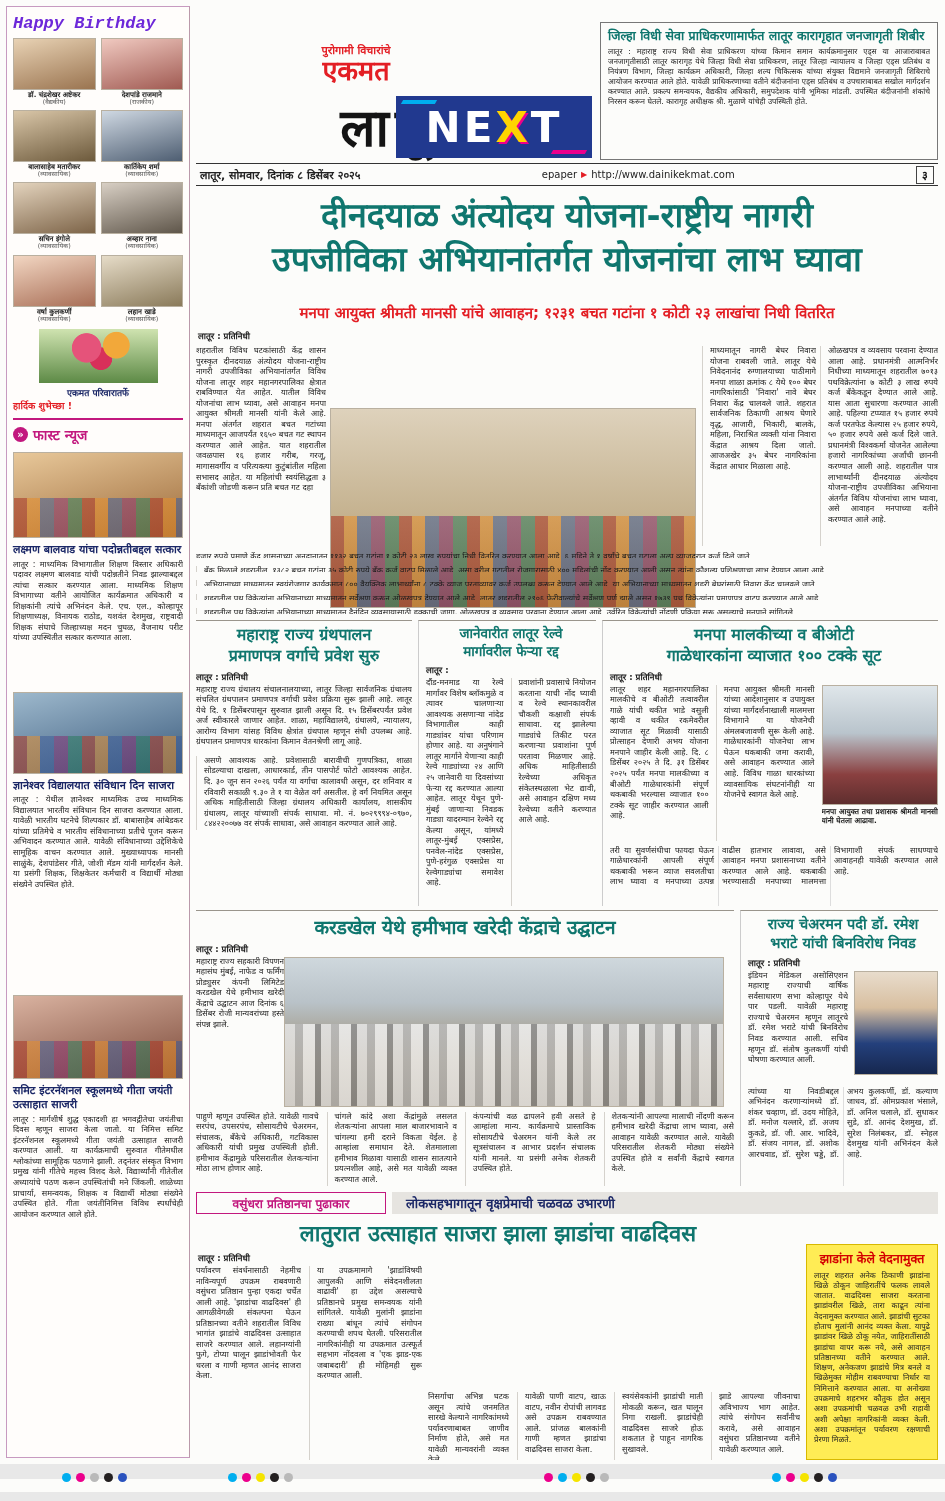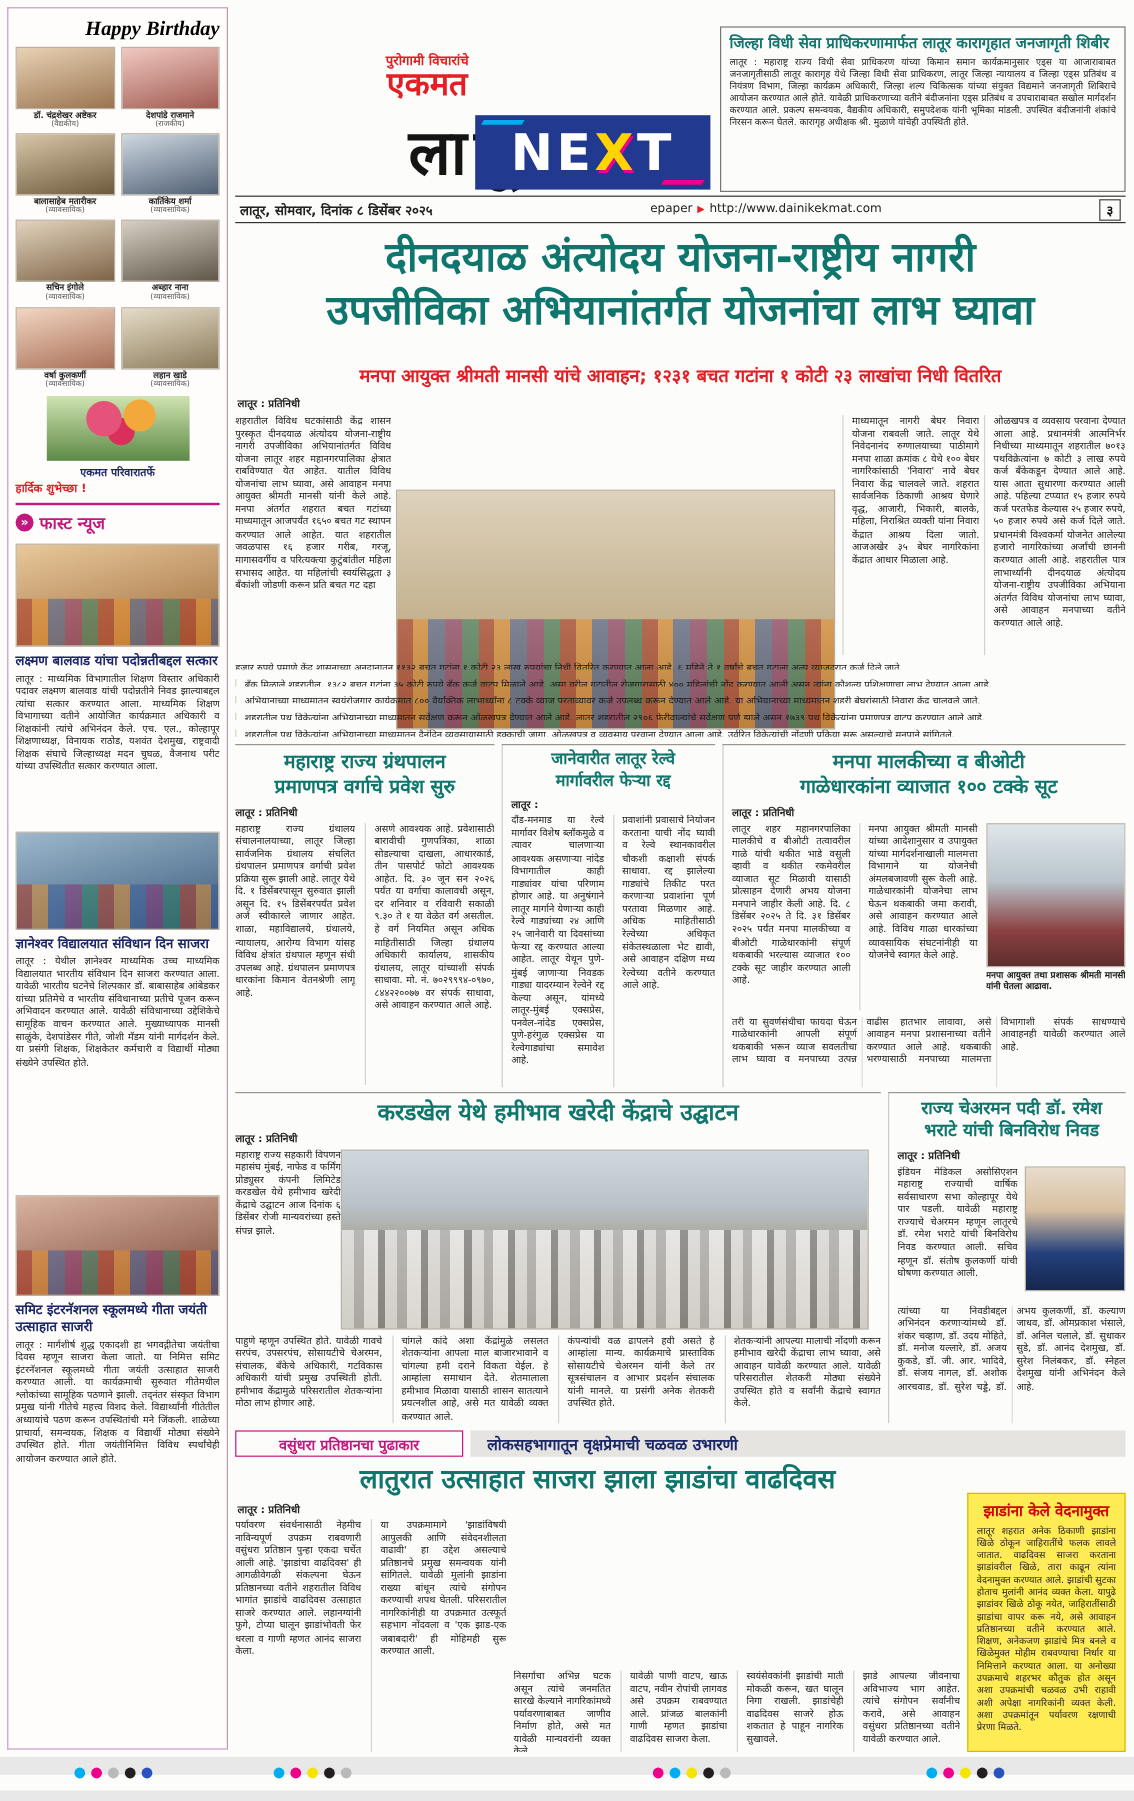--- a/index.html
+++ b/index.html
@@ -11,21 +11,21 @@
   .byline{font-size:8.5px;font-weight:bold;color:#222;}
   .h-navy{color:#0f766e;font-weight:bold;}
   .h-red{color:#e31e24;font-weight:bold;}
   .ph{background:linear-gradient(165deg,#d6c4a4 0%,#b79b72 45%,#7e6545 100%);position:relative;overflow:hidden;border:1px solid #b9b0a0;}
   .crowd{position:absolute;left:0;right:0;bottom:0;height:46%;opacity:.75;
     background:repeating-linear-gradient(90deg,rgba(170,60,40,.8) 0 13px,rgba(230,140,40,.7) 13px 26px,rgba(60,90,150,.7) 26px 40px,rgba(130,45,110,.7) 40px 54px,rgba(40,120,90,.7) 54px 68px);}
   .crowd-light{position:absolute;left:0;right:0;bottom:0;height:55%;opacity:.8;
     background:repeating-linear-gradient(90deg,#e9e9e9 0 10px,#b9b9b9 10px 18px,#f4f4f4 18px 30px,#8c8c8c 30px 36px);}
   
   .sidebar{border:1px solid #c79ac0;background:#fffdfb;padding:5px 6px;overflow:hidden;}
-  .bday-title{font-family:Liberation Serif, serif;font-style:italic;font-weight:bold;color:#000000;text-align:right;font-size:17px;padding:2px 0 5px;}
+  .bday-title{font-family:Liberation Mono, monospace;font-style:italic;font-weight:bold;color:#6d28d9;text-align:left;font-size:17px;padding:2px 0 5px;}
   .bday-grid{display:grid;grid-template-columns:1fr 1fr;column-gap:5px;row-gap:4px;}
   .bcell{text-align:center;}
   .bph{height:52px;width:100%;}
   .bname{font-size:7px;font-weight:bold;color:#222;margin-top:1px;line-height:1.15;}
   .btag{font-size:6.5px;color:#555;line-height:1.1;}
   .bouquet{height:54px;width:70%;margin:6px auto 3px;background:radial-gradient(circle at 40% 35%,#e5537a 0 18%,transparent 19%),radial-gradient(circle at 65% 30%,#f2a83a 0 15%,transparent 16%),radial-gradient(circle at 52% 55%,#d8305a 0 16%,transparent 17%),linear-gradient(180deg,#cfe3b0,#5d8a46);}
   .wish1{font-size:9px;font-weight:bold;color:#1b2766;text-align:center;}
   .wish2{font-size:9.5px;font-weight:bold;color:#e31e24;text-align:left;margin-bottom:4px;}
   .fast{border-top:2px solid #c2187e;margin-top:6px;padding-top:3px;}
   .fast-title-row{display:flex;align-items:center;gap:5px;padding:2px 0 4px;}
@@ -191,21 +191,21 @@
       <div class="body-txt vline">शहरातील पथ विक्रेत्यांना अभियानाच्या माध्यमातून सर्वेक्षण करून ओळखपत्र देण्यात आले आहे. लातूर शहरातील २९०६ फेरीवाल्यांचे सर्वेक्षण पूर्ण झाले असून १७३९ पथ विक्रेत्यांना प्रमाणपत्र वाटप करण्यात आले आहे.</div>
       <div class="body-txt vline">शहरातील पथ विक्रेत्यांना अभियानाच्या माध्यमातून दैनंदिन व्यवसायासाठी हक्काची जागा, ओळखपत्र व व्यवसाय परवाना देण्यात आला आहे. उर्वरित विक्रेत्यांची नोंदणी प्रक्रिया सुरू असल्याचे मनपाने सांगितले.</div>
     </div>
 
     <div class="abs sec" style="left:0;top:620px;width:216px;height:286px;padding-top:4px;overflow:hidden;">
       <div class="art-h h-navy" style="font-size:16px;">
         <div>महाराष्ट्र राज्य ग्रंथपालन</div>
         <div>प्रमाणपत्र वर्गाचे प्रवेश सुरु</div>
       </div>
       <div class="byline" style="margin:4px 0 3px;">लातूर : प्रतिनिधी</div>
-      <div style="display:flex;gap:8px;">
+      <div style="display:flex;gap:8px;flex-direction:column;">
         <div class="body-txt" style="flex:1;height:218px;">महाराष्ट्र राज्य ग्रंथालय संचालनालयाच्या, लातूर जिल्हा सार्वजनिक ग्रंथालय संचलित ग्रंथपालन प्रमाणपत्र वर्गाची प्रवेश प्रक्रिया सुरू झाली आहे. लातूर येथे दि. १ डिसेंबरपासून सुरुवात झाली असून दि. १५ डिसेंबरपर्यंत प्रवेश अर्ज स्वीकारले जाणार आहेत. शाळा, महाविद्यालये, ग्रंथालये, न्यायालय, आरोग्य विभाग यांसह विविध क्षेत्रांत ग्रंथपाल म्हणून संधी उपलब्ध आहे. ग्रंथपालन प्रमाणपत्र धारकांना किमान वेतनश्रेणी लागू आहे.</div>
         <div class="body-txt vline" style="flex:1;height:218px;">असणे आवश्यक आहे. प्रवेशासाठी बारावीची गुणपत्रिका, शाळा सोडल्याचा दाखला, आधारकार्ड, तीन पासपोर्ट फोटो आवश्यक आहेत. दि. ३० जून सन २०२६ पर्यंत या वर्गाचा कालावधी असून, दर शनिवार व रविवारी सकाळी ९.३० ते १ या वेळेत वर्ग असतील. हे वर्ग नियमित असून अधिक माहितीसाठी जिल्हा ग्रंथालय अधिकारी कार्यालय, शासकीय ग्रंथालय, लातूर यांच्याशी संपर्क साधावा. मो. नं. ७०२९९९४-०९७०, ८४४२२००७७ वर संपर्क साधावा, असे आवाहन करण्यात आले आहे.</div>
       </div>
     </div>
 
     <div class="abs sec" style="left:222px;top:620px;width:178px;height:286px;padding:4px 0 0 7px;border-left:1px solid #ccc;overflow:hidden;">
       <div class="art-h h-navy" style="font-size:13.5px;">
         <div>जानेवारीत लातूर रेल्वे</div>
         <div>मार्गावरील फेऱ्या रद्द</div>
       </div>

